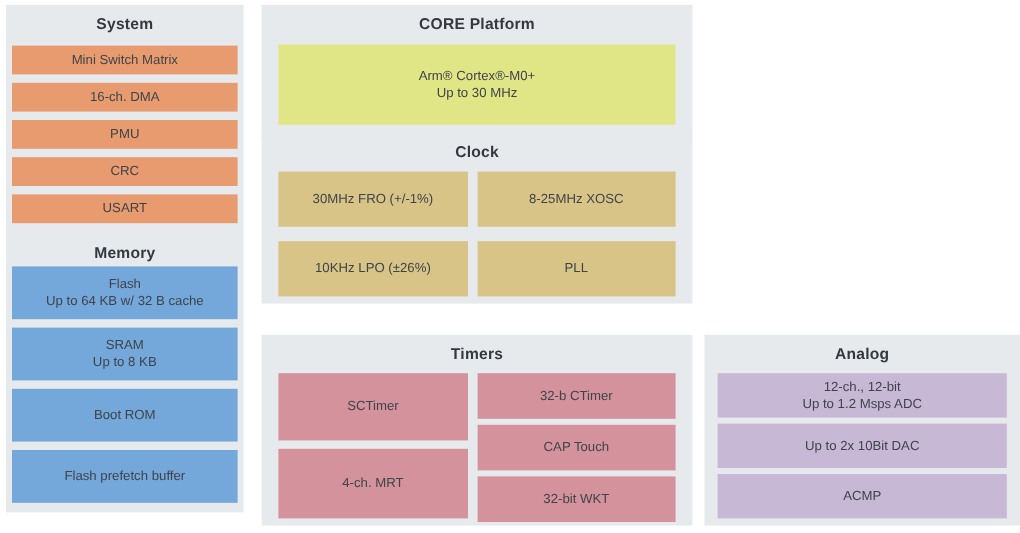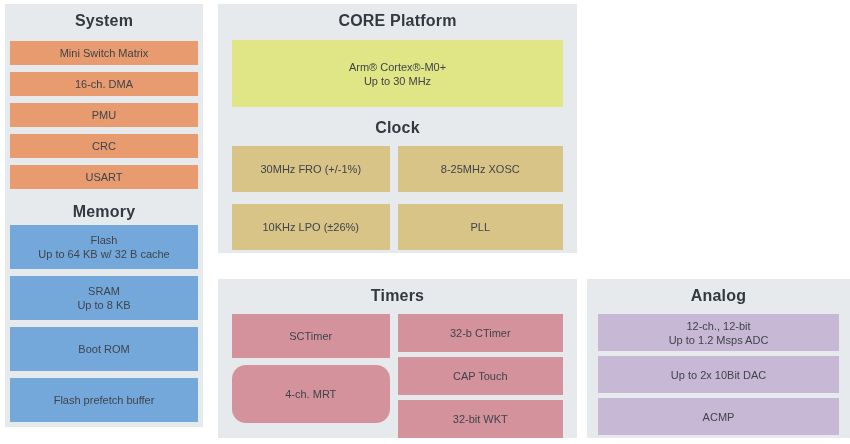--- a/index.html
+++ b/index.html
@@ -6,21 +6,21 @@
   body{
     width:850px;height:444px;
     background:#ffffff;
     font-family:"Liberation Sans",sans-serif;
     -webkit-font-smoothing:antialiased;
   }
   .canvas{position:relative;width:850px;height:444px;background:#ffffff;overflow:hidden;}
   .panel{position:absolute;background:var(--panel-bg,#e7eaed);}
   .panel-title{
     margin:0;padding-top:8px;text-align:center;
-    font-size:16px;font-weight:bold;color:var(--title-text,#33393f);
+    font-size:13px;font-weight:bold;color:var(--title-text,#33393f);
     letter-spacing:.2px;
   }
   .blocks{display:flex;flex-direction:column;}
   .block{
     display:flex;flex-direction:column;align-items:center;justify-content:center;
     text-align:center;font-size:11px;line-height:14px;
     color:var(--block-text,#3f444b);flex:0 0 auto;
   }
 
   
@@ -43,22 +43,22 @@
   #panel-clock .blocks{display:grid;grid-template-columns:1fr 1.05fr;gap:12px 8px;margin-top:9px;padding:0 14px;}
   #panel-clock .block{height:46px;background:var(--clock-block,#d8c487);}
 
   
   #panel-timers{left:218px;top:279px;width:359px;height:159px;}
   .timers-cols{display:flex;margin-top:9px;padding:0 14px;gap:8px;}
   .timers-col{display:flex;flex-direction:column;}
   .timers-col.left{flex:1;gap:7px;}
   .timers-col.right{flex:1.05;gap:5px;}
   #panel-timers .block{background:var(--timers-block,#d4929c);}
-  .timers-col.left .block{height:44px;}
-  .timers-col.left .block + .block{height:58px;border-radius:14px;}
+  .timers-col.left .block{height:56px;}
+  .timers-col.left .block + .block{height:58px;}
   .timers-col.right .block{height:38px;}
 
   
   #panel-comm{left:587px;top:4px;width:263px;height:265px;}
   #panel-comm .blocks{margin-top:6px;padding:0 11px;gap:12px;}
   #panel-comm .block{height:48px;background:var(--comm-block,#bec4cb);}
 
   
   #panel-analog{left:587px;top:279px;width:263px;height:159px;}
   #panel-analog .blocks{margin-top:9px;padding:0 11px;gap:5px;}

